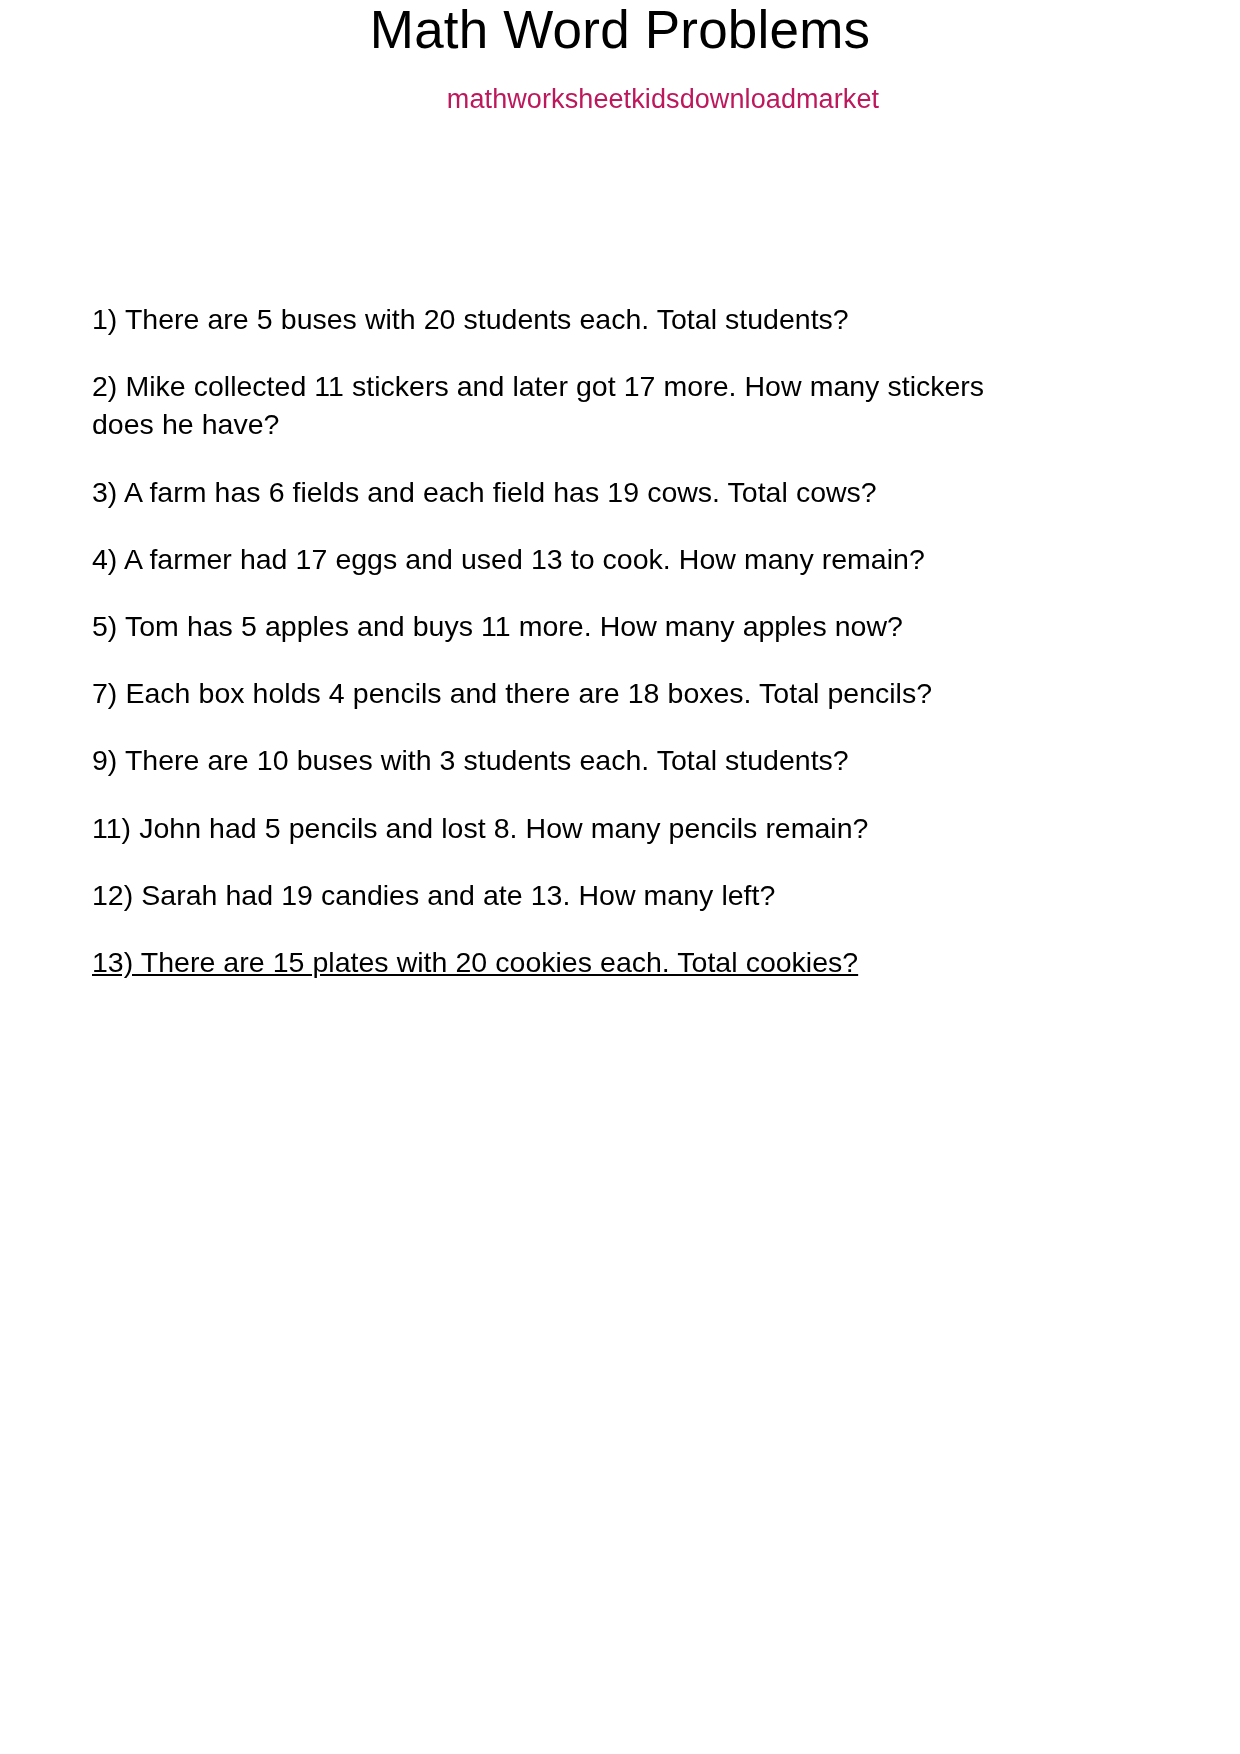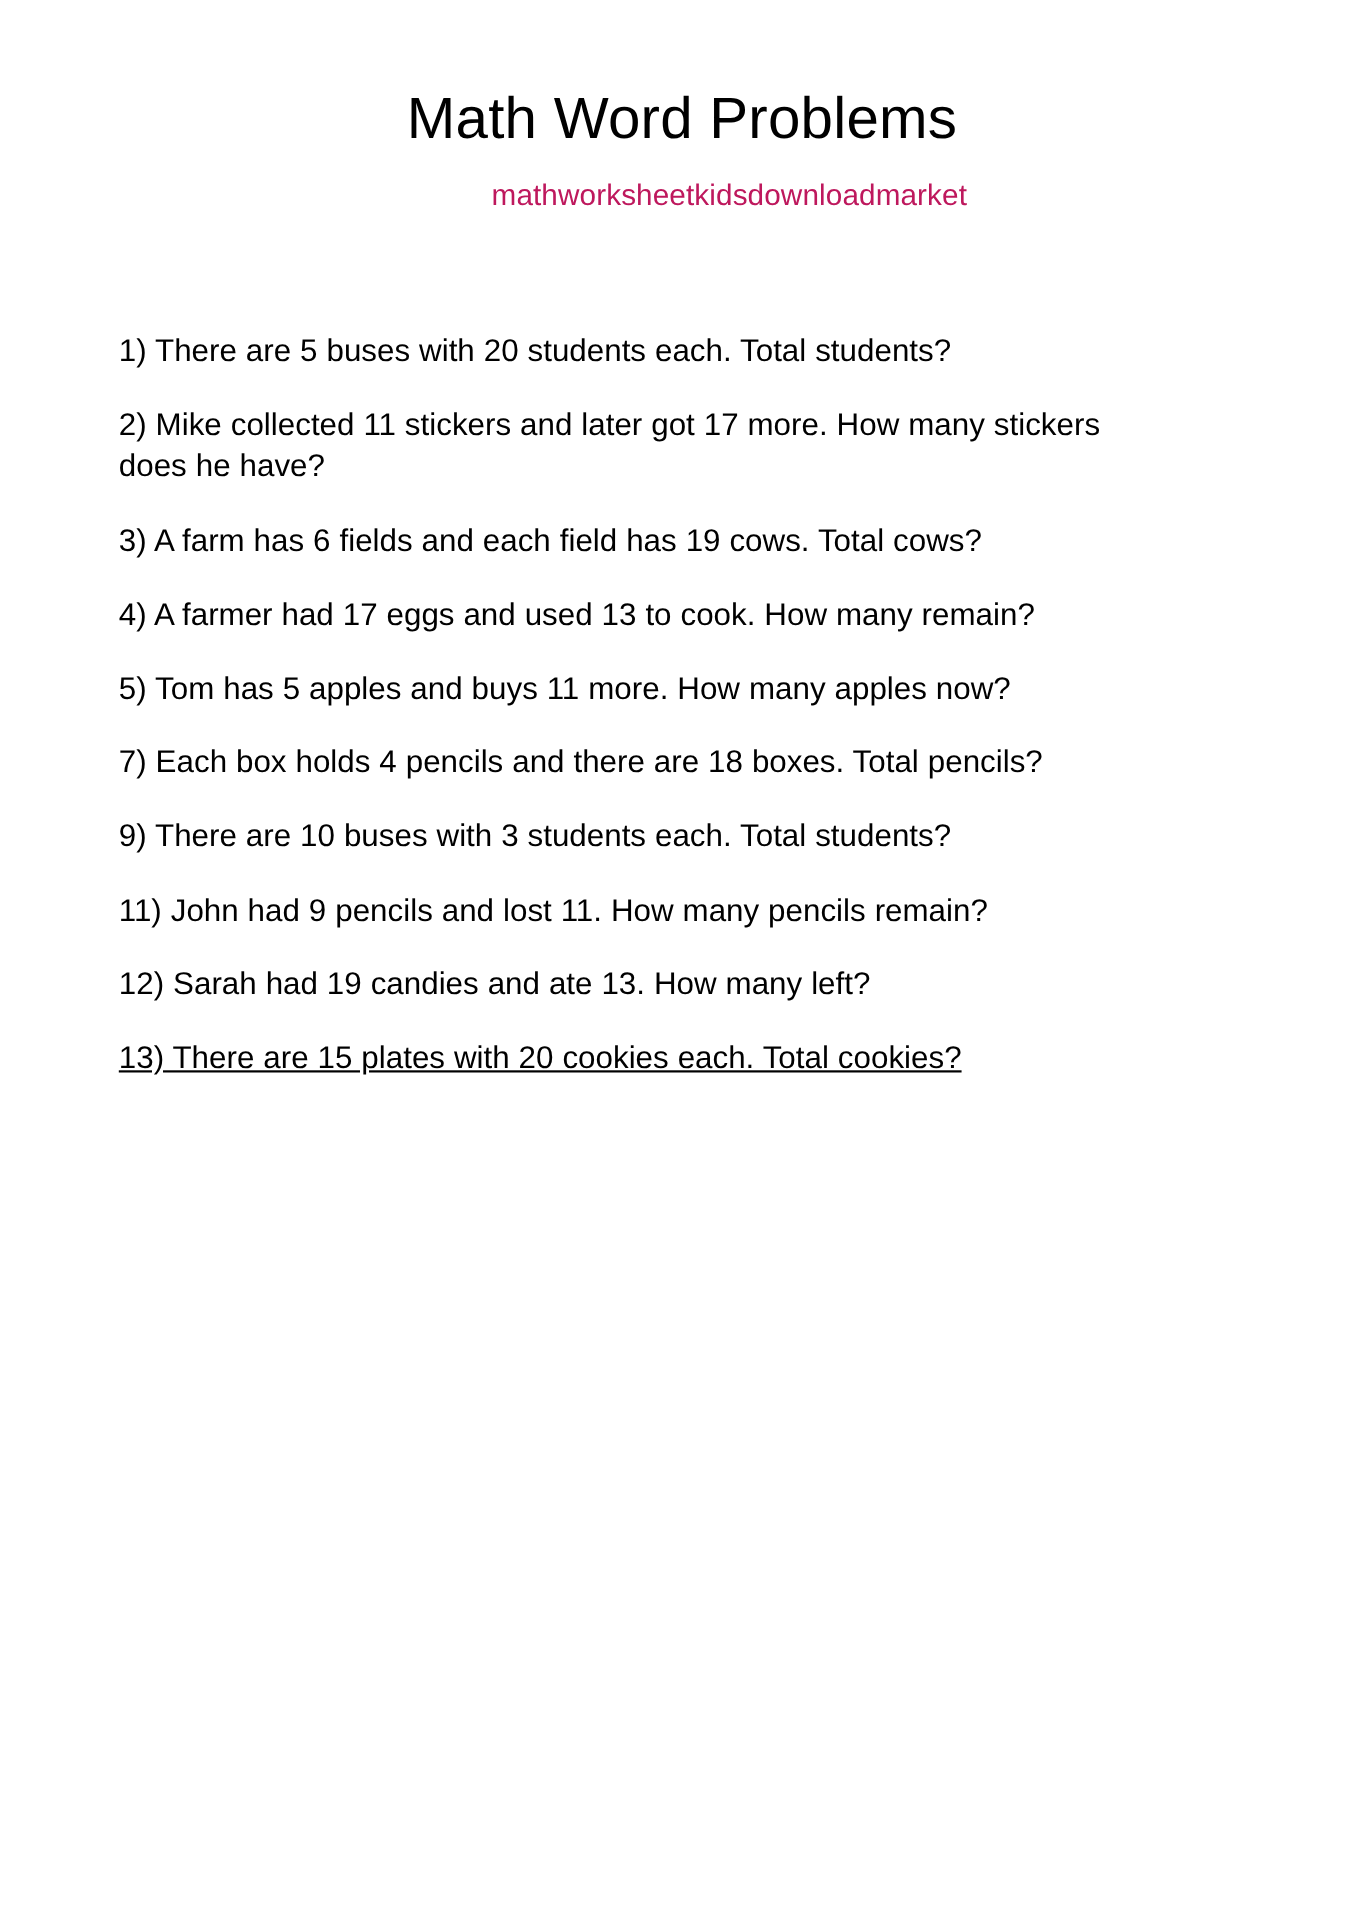--- a/index.html
+++ b/index.html
@@ -14,21 +14,20 @@
   }
   .page {
     position: relative;
     width: 1240px;
     height: 1754px;
     background: #ffffff;
     box-sizing: border-box;
     overflow: hidden;
   }
   .header {
-    padding-top: 78px;
     text-align: center;
   }
   .doc-title {
     font-size: 53px;
     font-weight: 400;
     line-height: 1.15;
     letter-spacing: 0.2px;
     margin: 0;
     color: #000000;
   }
@@ -36,21 +35,21 @@
     margin: 22px 0 0 0;
     font-size: 27px;
     font-weight: 400;
     color: #be185d;
     line-height: 1.2;
     letter-spacing: 0.1px;
     padding-left: 86px;
   }
   .problems {
     position: absolute;
-    left: 108px;
+    left: 92px;
     top: 300px;
     width: 930px;
   }
   .problem {
     font-size: 28.5px;
     line-height: 1.34;
     color: #000000;
     margin: 0 0 29px 0;
     text-align: left;
     word-spacing: 0.2px;
@@ -71,18 +70,18 @@
   </div>
 
   <div class="problems">
     <p class="problem">1) There are 5 buses with 20 students each. Total students?</p>
     <p class="problem">2) Mike collected 11 stickers and later got 17 more. How many stickers does he have?</p>
     <p class="problem">3) A farm has 6 fields and each field has 19 cows. Total cows?</p>
     <p class="problem">4) A farmer had 17 eggs and used 13 to cook. How many remain?</p>
     <p class="problem">5) Tom has 5 apples and buys 11 more. How many apples now?</p>
     <p class="problem">7) Each box holds 4 pencils and there are 18 boxes. Total pencils?</p>
     <p class="problem">9) There are 10 buses with 3 students each. Total students?</p>
-    <p class="problem">11) John had 9 pencils and lost 11. How many pencils remain?</p>
+    <p class="problem">11) John had 5 pencils and lost 8. How many pencils remain?</p>
     <p class="problem">12) Sarah had 19 candies and ate 13. How many left?</p>
     <p class="problem">13) There are 15 plates with 20 cookies each. Total cookies?</p>
   </div>
 
 </div>
 
 </body></html>

